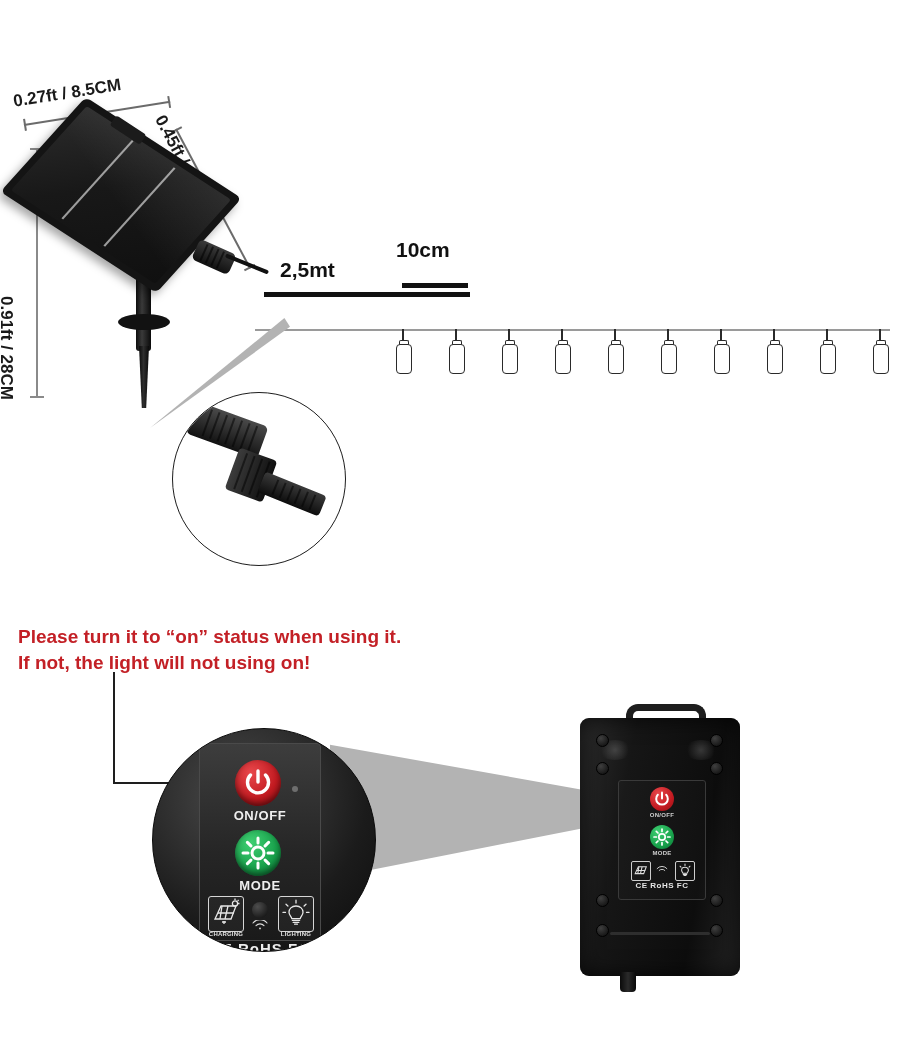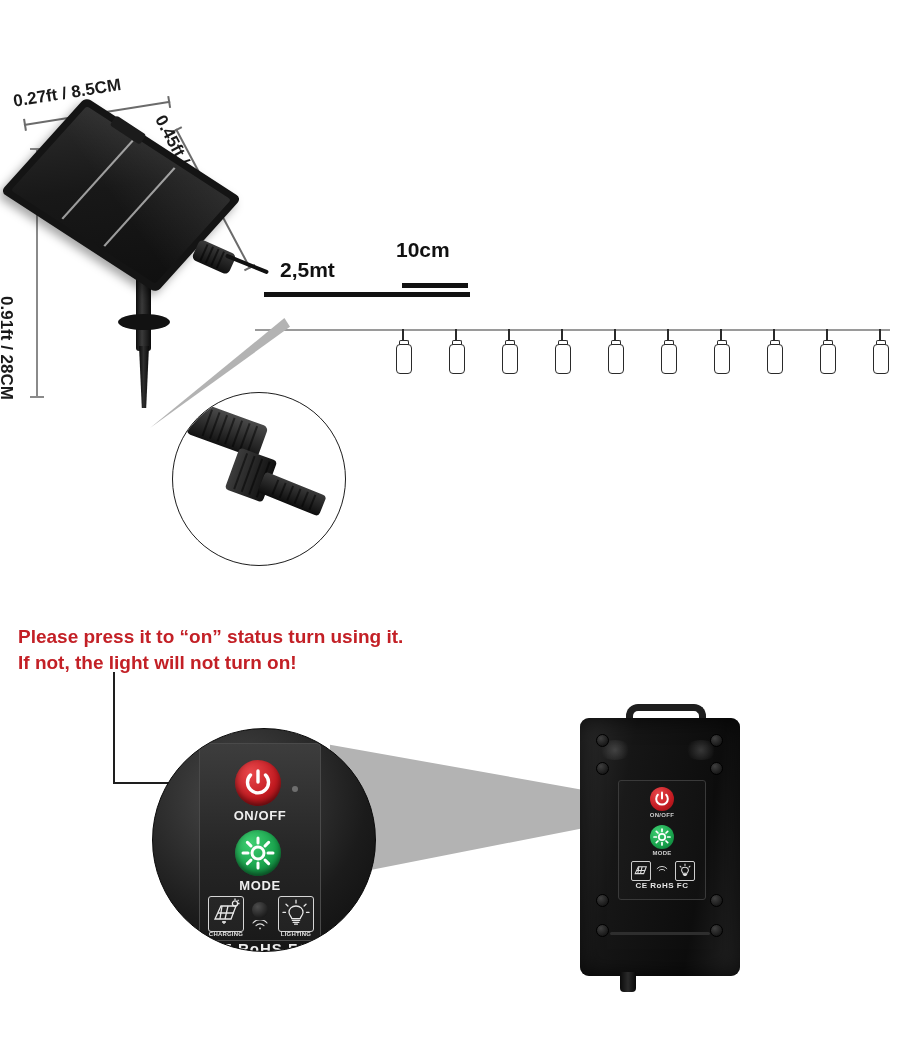--- a/index.html
+++ b/index.html
@@ -342,22 +342,22 @@
       <span class="rib" style="left:14px"></span>
       <span class="rib" style="left:22px"></span>
       <span class="rib" style="left:30px"></span>
       <span class="rib" style="left:38px"></span>
       <span class="rib" style="left:46px"></span>
       <span class="rib" style="left:54px"></span>
     </div>
   </div>
 
   <div class="abs" id="warn">
-    <div>Please press  it to “on” status turn using it.</div>
-    <div>If not, the light will not turn on!</div>
+    <div>Please turn  it to “on” status when using it.</div>
+    <div>If not, the light will not using on!</div>
   </div>
   <div class="abs" id="leader-v"></div>
   <div class="abs" id="leader-h"></div>
 
   <div class="abs cone" id="cone-ctrl"></div>
   <div class="abs" id="ctrl-circle">
     <div class="ctrl-plate">
 
       <div class="btn-power">
         <svg width="46" height="46" viewBox="0 0 46 46">

